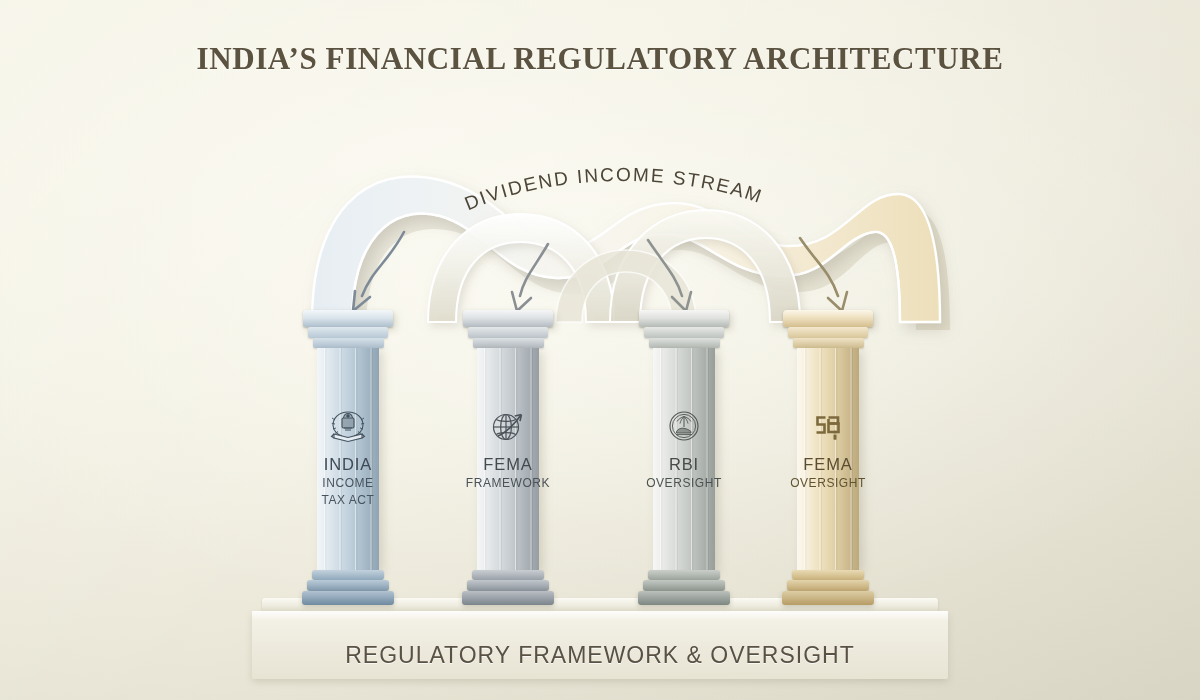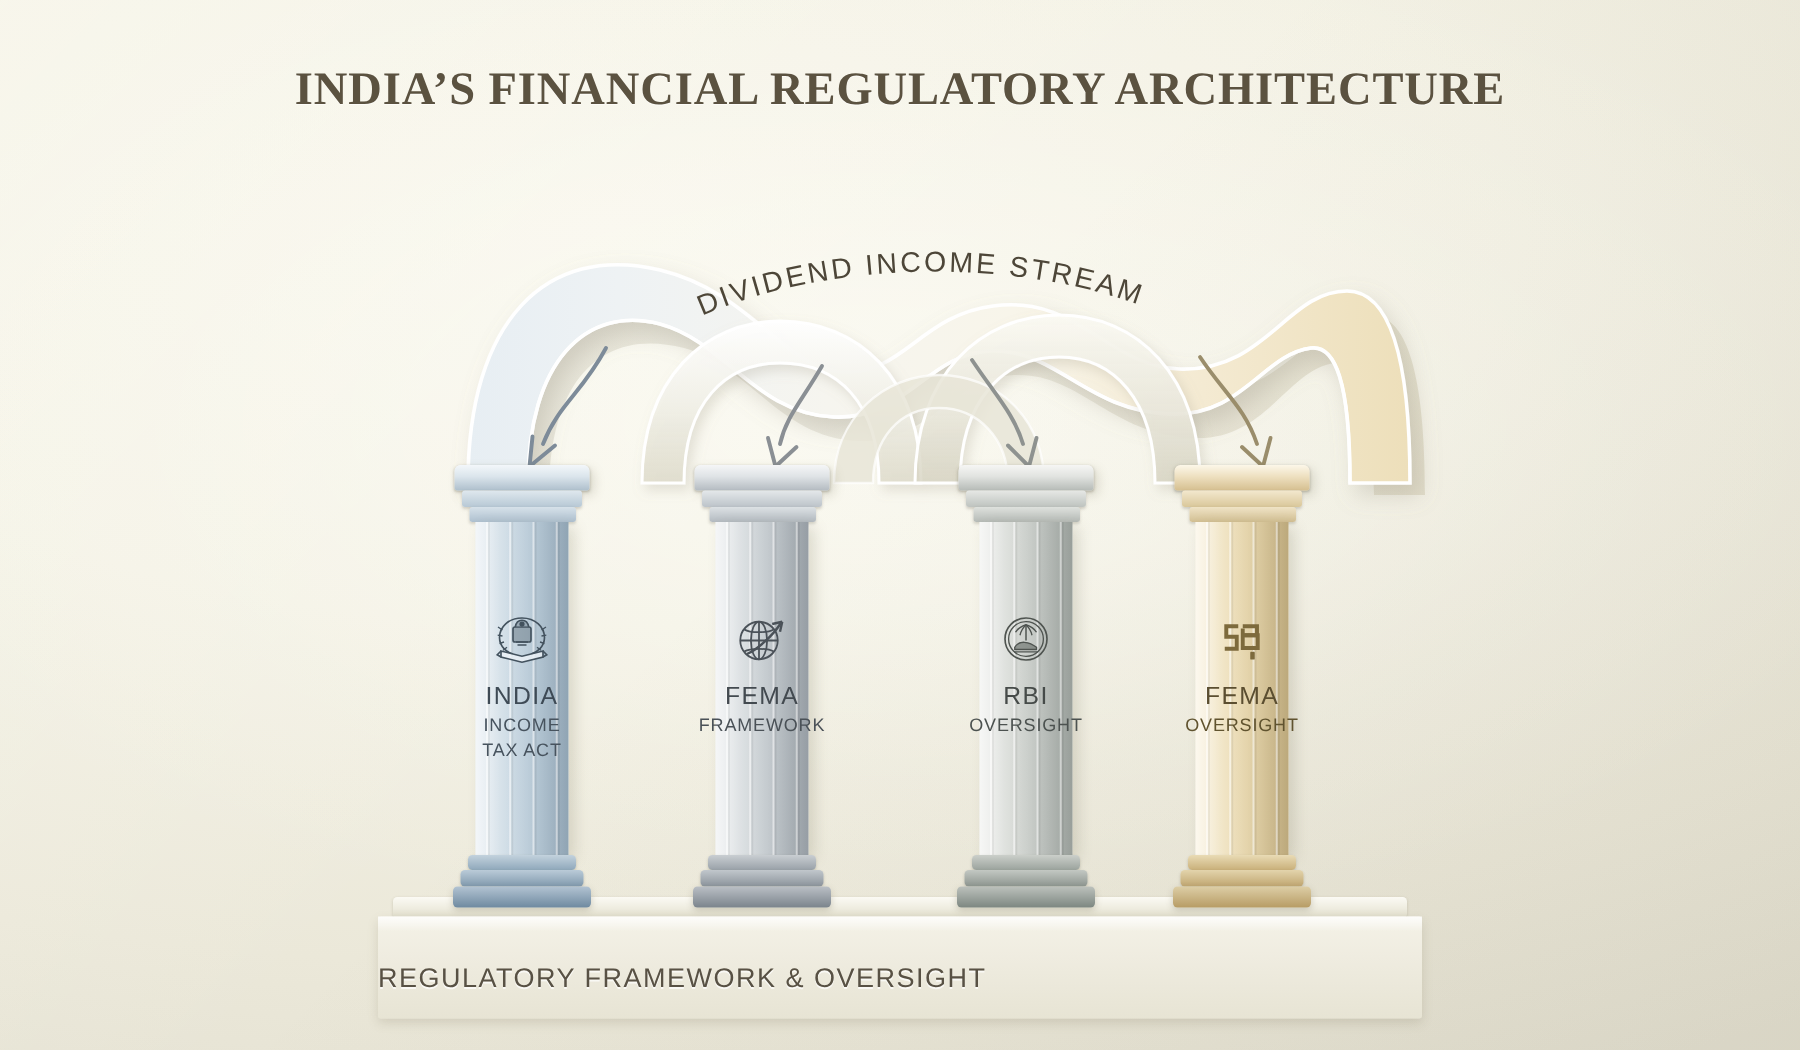--- a/index.html
+++ b/index.html
@@ -86,21 +86,22 @@
     top: 611px;
     width: 696px;
     height: 10px;
     background: linear-gradient(180deg, rgba(255,255,255,0.85), rgba(255,255,255,0));
   }
   #base-label {
     position: absolute;
     left: 252px;
     top: 642px;
     width: 696px;
-    font-size: 18px;
+    text-align: center;
+    font-size: 23px;
     letter-spacing: 1.0px;
     color: #585144;
     z-index: 16;
     text-shadow: 0 1px 0 rgba(255,255,255,0.7);
     white-space: nowrap;
   }
 
   
   .pillar {
     position: absolute;

